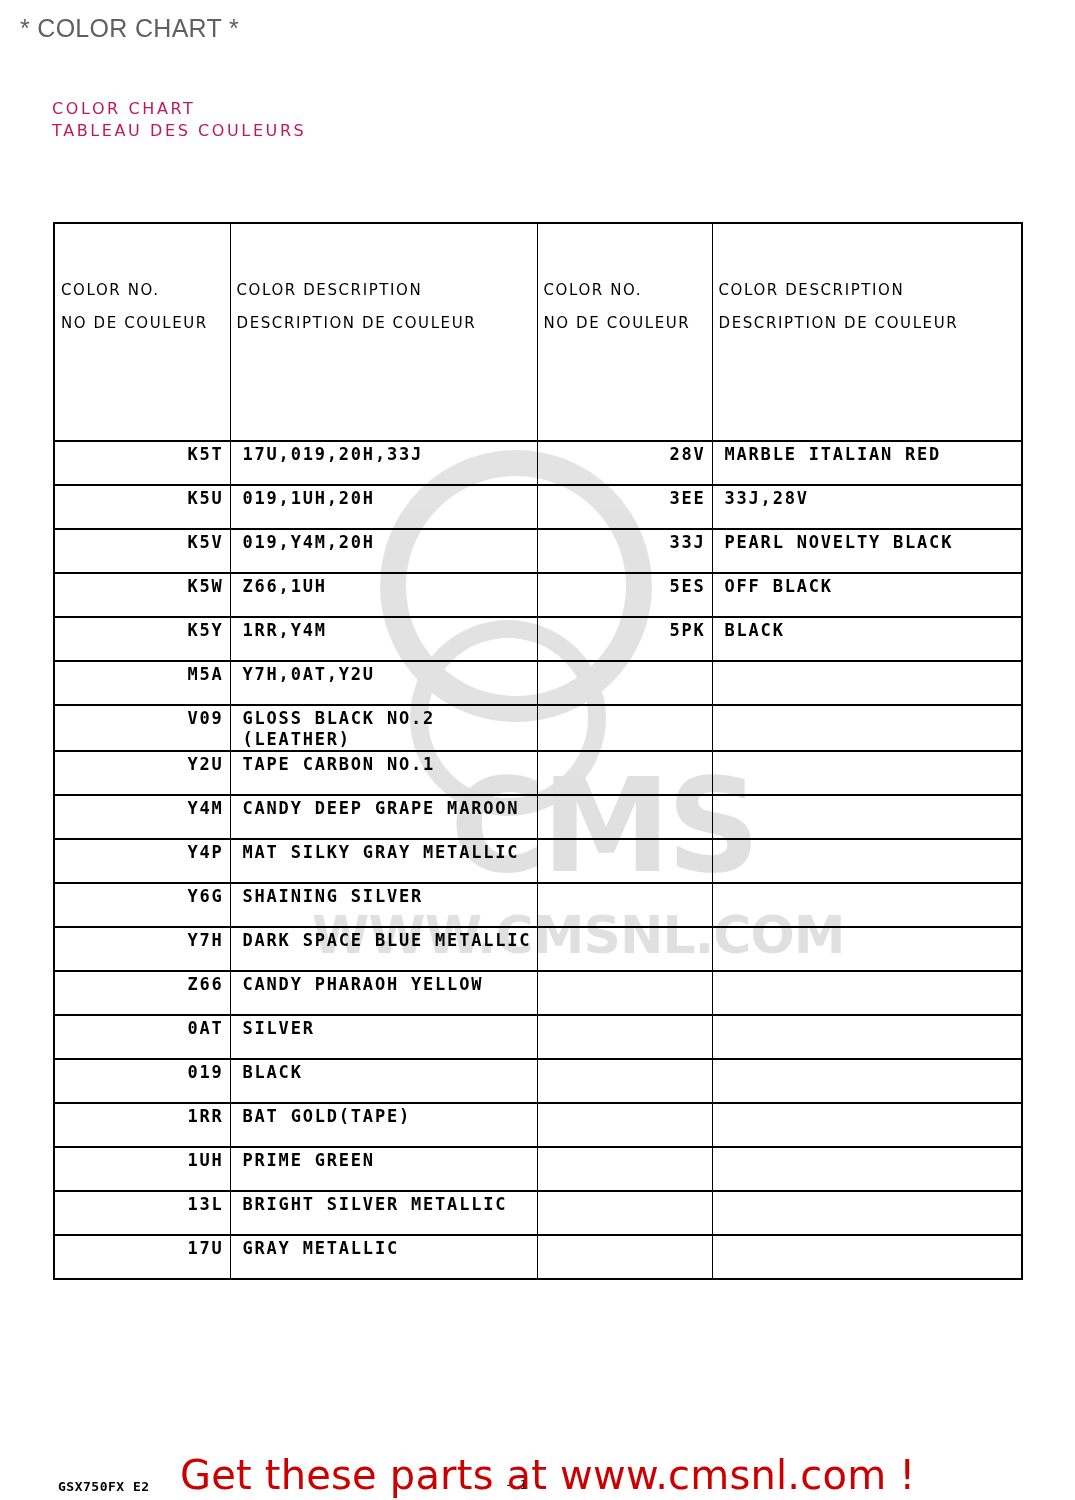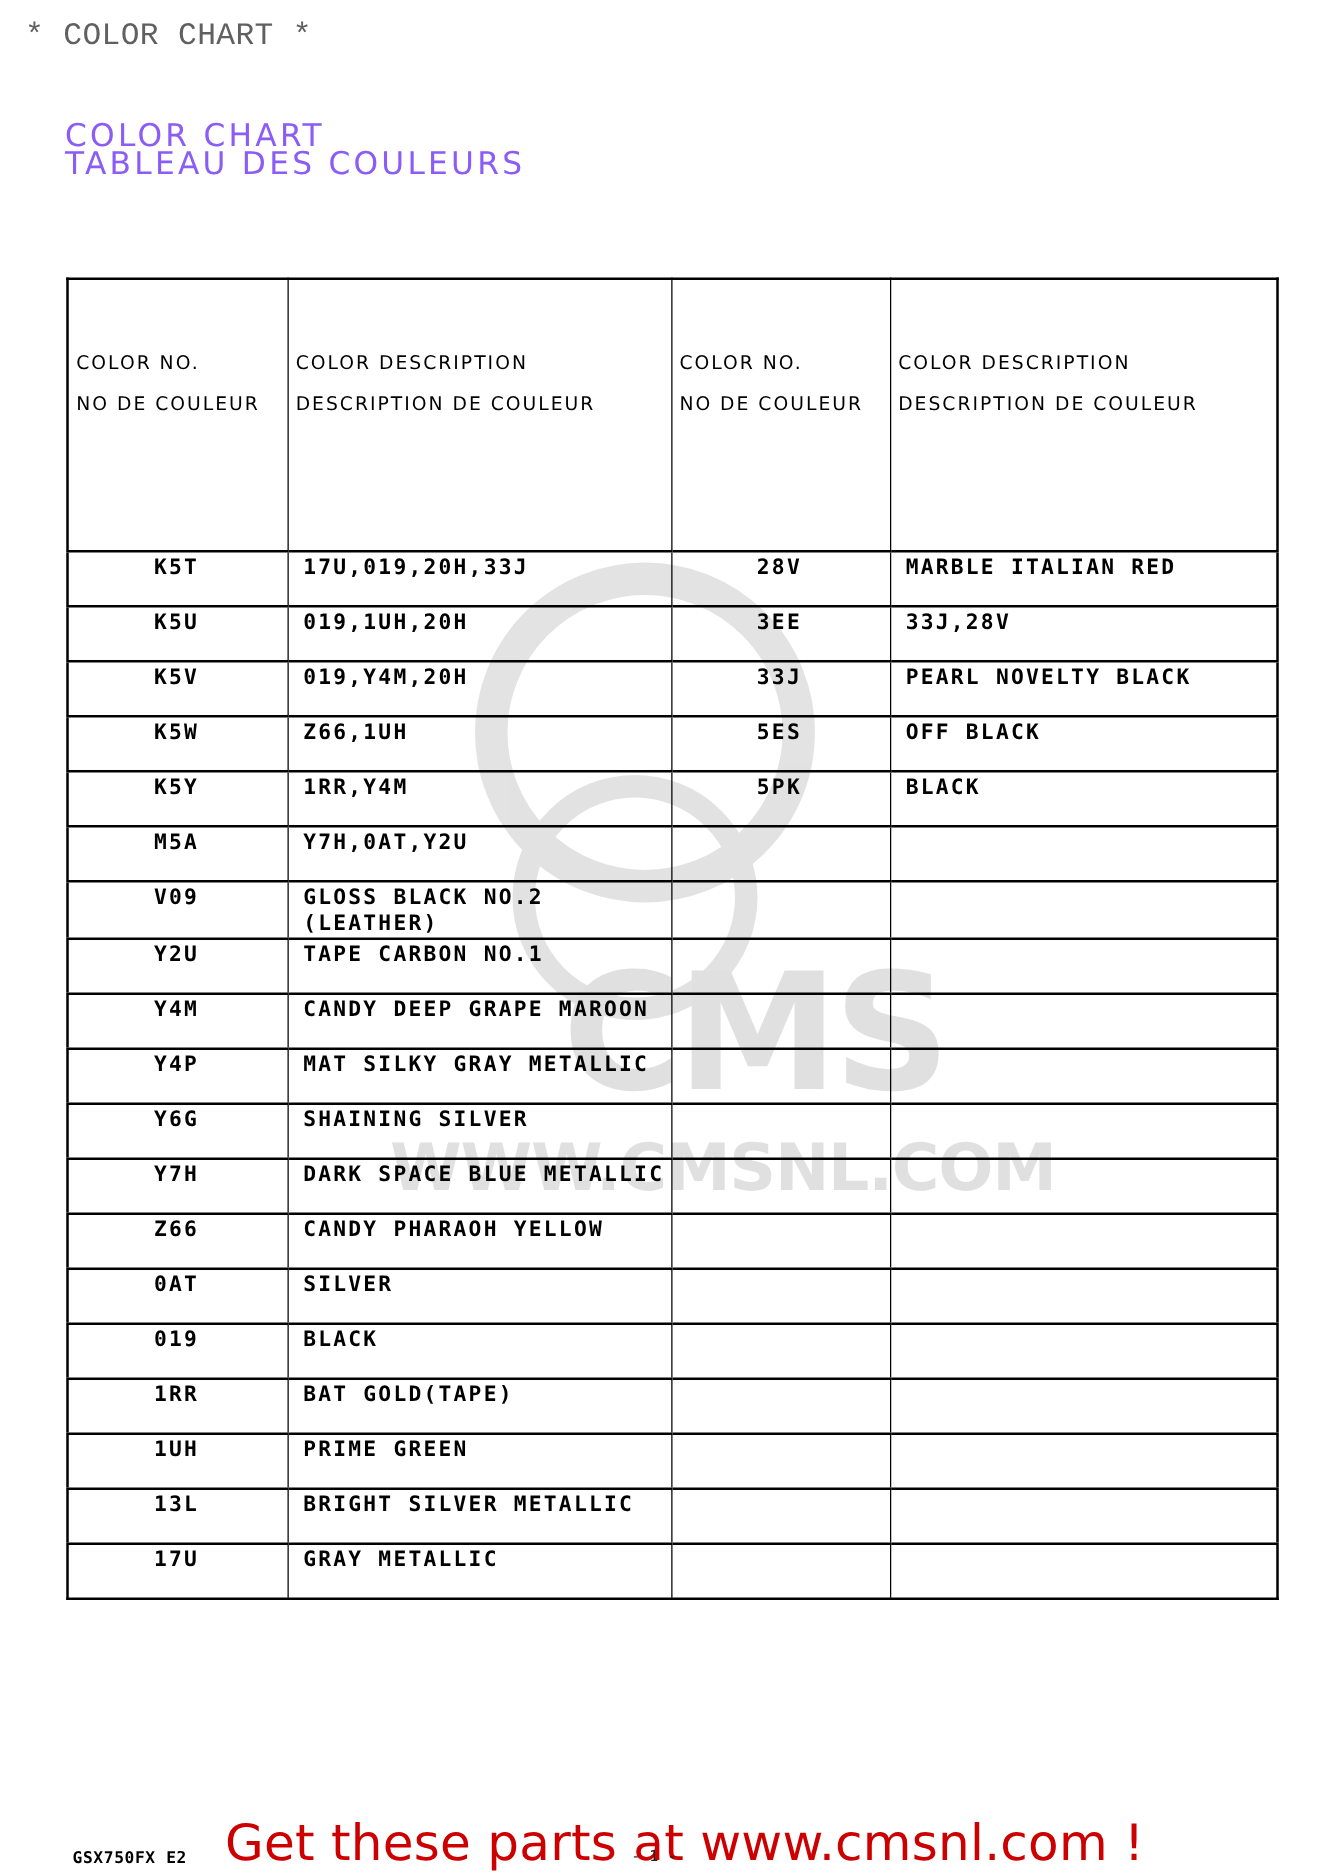--- a/index.html
+++ b/index.html
@@ -12,34 +12,34 @@
       height: 1500px;
       position: relative;
       overflow: hidden;
       font-family: "DejaVu Sans Mono", monospace;
       color: #000;
     }
     .page-title {
       position: absolute;
       left: 20px;
       top: 14px;
-      font-family: Liberation Mono, monospace;
+      font-family: Liberation Sans, sans-serif;
       font-size: 25px;
       color: #606060;
       letter-spacing: 0.3px;
     }
     .doc-heading {
       position: absolute;
       left: 52px;
       top: 98px;
       font-family: "DejaVu Sans", sans-serif;
-      font-size: 25px;
+      font-size: 16px;
       letter-spacing: 2.6px;
       line-height: 22px;
-      color: #8b5cf6;
+      color: #be185d;
     }
     .watermark {
       position: absolute;
       left: 280px;
       top: 450px;
       width: 520px;
       height: 560px;
       pointer-events: none;
       opacity: 0.22;
       text-align: right;
@@ -93,21 +93,21 @@
       font-family: "DejaVu Sans Mono", monospace;
       font-weight: bold;
       font-size: 17px;
       letter-spacing: 1.8px;
       line-height: 21px;
       padding: 2px 0 0 12px;
       box-sizing: border-box;
       overflow: hidden;
     }
     table.color-table td.code {
-      text-align: center;
+      text-align: right;
       padding-left: 4px;
       padding-right: 6px;
     }
     .footer-model {
       position: absolute;
       left: 58px;
       top: 1479px;
       font-family: "DejaVu Sans Mono", monospace;
       font-weight: bold;
       font-size: 13px;

